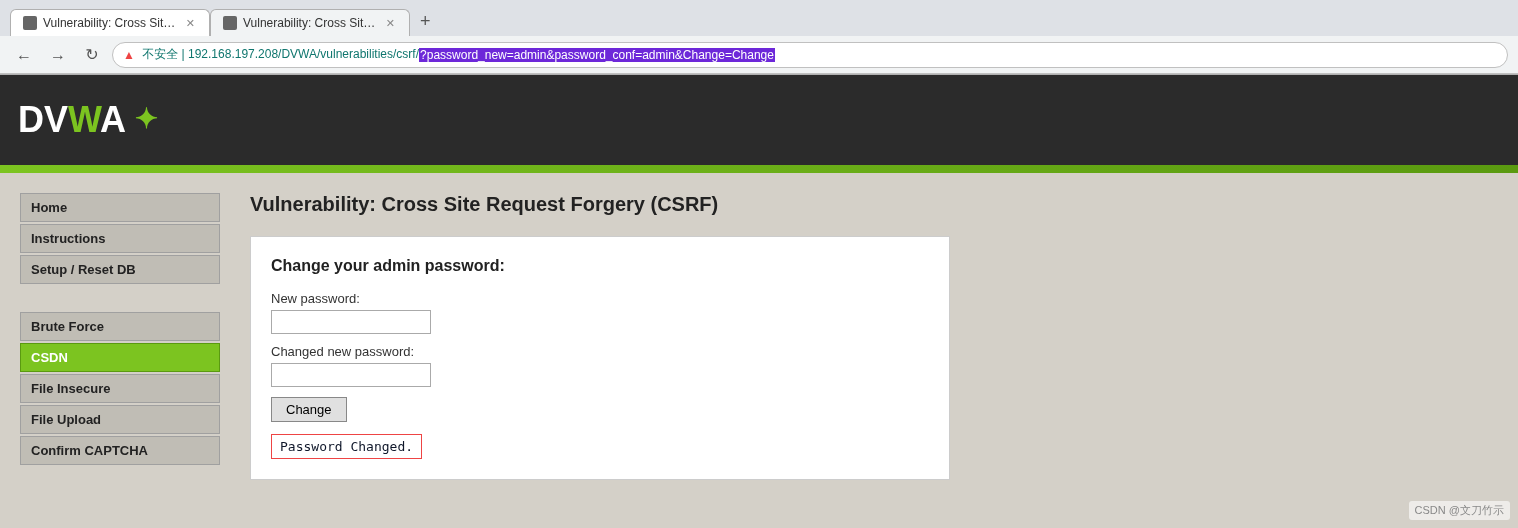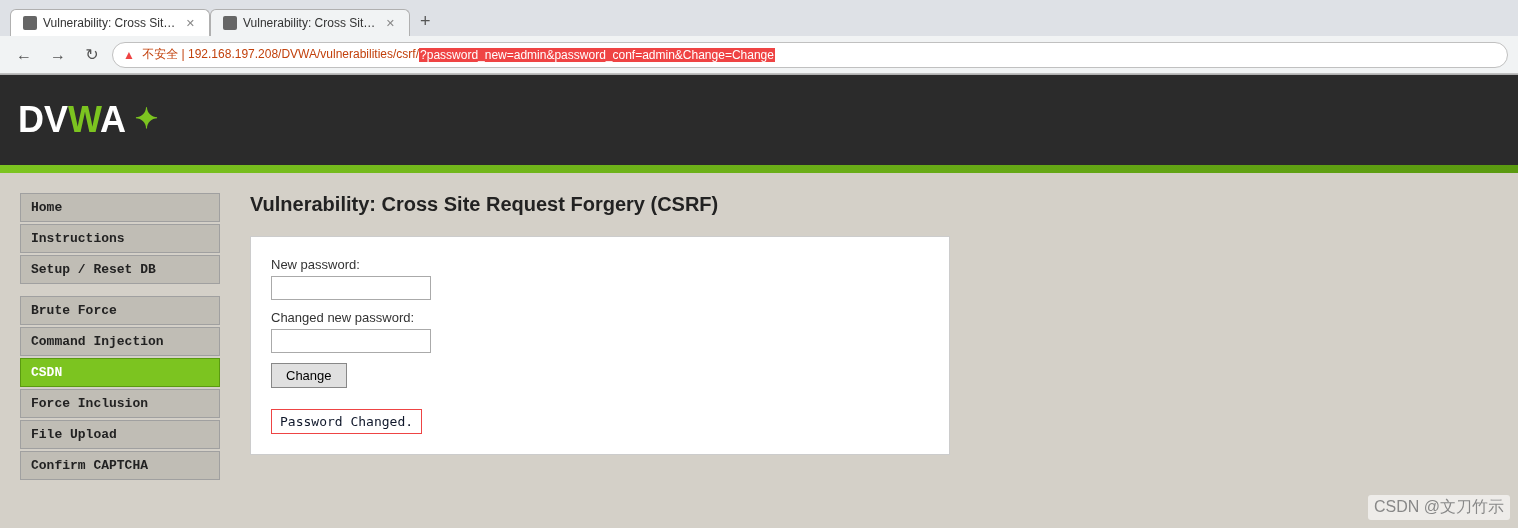--- a/index.html
+++ b/index.html
@@ -43,21 +43,21 @@
     .dvwa-logo { font-size: 36px; font-weight: bold; color: #fff; font-family: Arial, sans-serif; }
     .dvwa-logo span { color: #7cc420; }
 
     .green-bar { height: 8px; background: linear-gradient(to right, #7cc420, #5a9a10); }
 
     
     .content-area { display: flex; flex: 1; background: #d4d0c8; }
 
     
     .sidebar { width: 220px; padding: 20px 0 20px 20px; flex-shrink: 0; }
-    .sidebar-group { margin-bottom: 12px; font-family: Liberation Mono, monospace; }
+    .sidebar-group { margin-bottom: 28px; }
     .sidebar-item {
       display: block; padding: 6px 10px; background: #c0bdb5; border: 1px solid #a0a0a0;
       margin-bottom: 2px; font-size: 13px; font-weight: bold; color: #222;
       cursor: pointer; text-decoration: none;
     }
     .sidebar-item.active { background: #7cc420; color: #fff; border-color: #5a9a10; }
 
     
     .main-content { flex: 1; padding: 20px 30px; }
     .page-title { font-size: 20px; font-weight: bold; color: #222; margin-bottom: 20px; }
@@ -66,43 +66,43 @@
       background: #fff; border: 1px solid #ccc; padding: 20px; max-width: 700px;
     }
     .form-heading { font-size: 16px; font-weight: bold; color: #222; margin-bottom: 16px; }
     .form-label { font-size: 13px; color: #333; margin-bottom: 4px; display: block; }
     .form-input {
       display: block; width: 160px; height: 24px; border: 1px solid #aaa;
       padding: 2px 4px; margin-bottom: 10px; font-size: 13px;
     }
     .form-button {
       padding: 4px 14px; background: #e0e0e0; border: 1px solid #888;
-      font-size: 13px; cursor: pointer; margin-bottom: 21px;
+      font-size: 13px; cursor: pointer; margin-bottom: 12px;
     }
 
     .success-msg {
       display: inline-block; padding: 4px 8px; border: 1px solid #e44;
       color: #0f172a; font-family: monospace; font-size: 13px; background: #fff;
     }
 
     
     .watermark {
-      position: fixed; bottom: 8px; right: 8px; font-size: 16px; color: #888;
+      position: fixed; bottom: 8px; right: 8px; font-size: 11px; color: #888;
       background: rgba(255,255,255,0.6); padding: 2px 6px; border-radius: 3px;
     }
 
     
     .address-wrap {
       flex: 1; display: flex; align-items: center; height: 26px;
       border: 1px solid #c0c0c0; border-radius: 13px; background: #fff;
       padding: 2px 10px; font-size: 12px; color: #333; overflow: hidden;
     }
-    .addr-normal { color: #c2410c; }
+    .addr-normal { color: #0f766e; }
     .addr-selected-part {
-      background: #ef4444; color: #fff; padding: 0 1px;
+      background: #6d28d9; color: #fff; padding: 0 1px;
     }
   </style>
 </head>
 <body>
 
 <div class="browser-chrome">
 
   <div class="tab-bar">
     <div class="tab">
       <div class="tab-favicon"></div>
@@ -143,32 +143,32 @@
   <div class="content-area">
 
     <div class="sidebar">
       <div class="sidebar-group">
         <a class="sidebar-item">Home</a>
         <a class="sidebar-item">Instructions</a>
         <a class="sidebar-item">Setup / Reset DB</a>
       </div>
       <div class="sidebar-group">
         <a class="sidebar-item">Brute Force</a>
-        <a class="sidebar-item">Command Injection</a>
         <a class="sidebar-item active">CSDN</a>
-        <a class="sidebar-item">Force Inclusion</a>
+        <a class="sidebar-item">File Insecure</a>
         <a class="sidebar-item">File Upload</a>
         <a class="sidebar-item">Confirm CAPTCHA</a>
       </div>
     </div>
 
     <div class="main-content">
       <h1 class="page-title">Vulnerability: Cross Site Request Forgery (CSRF)</h1>
 
       <div class="form-box">
+        <div class="form-heading">Change your admin password:</div>
 
         <label class="form-label">New password:</label>
         <input class="form-input" type="password" style="">
 
         <label class="form-label">Changed new password:</label>
         <input class="form-input" type="password" style="">
 
         <button class="form-button">Change</button>
 
         <div>

